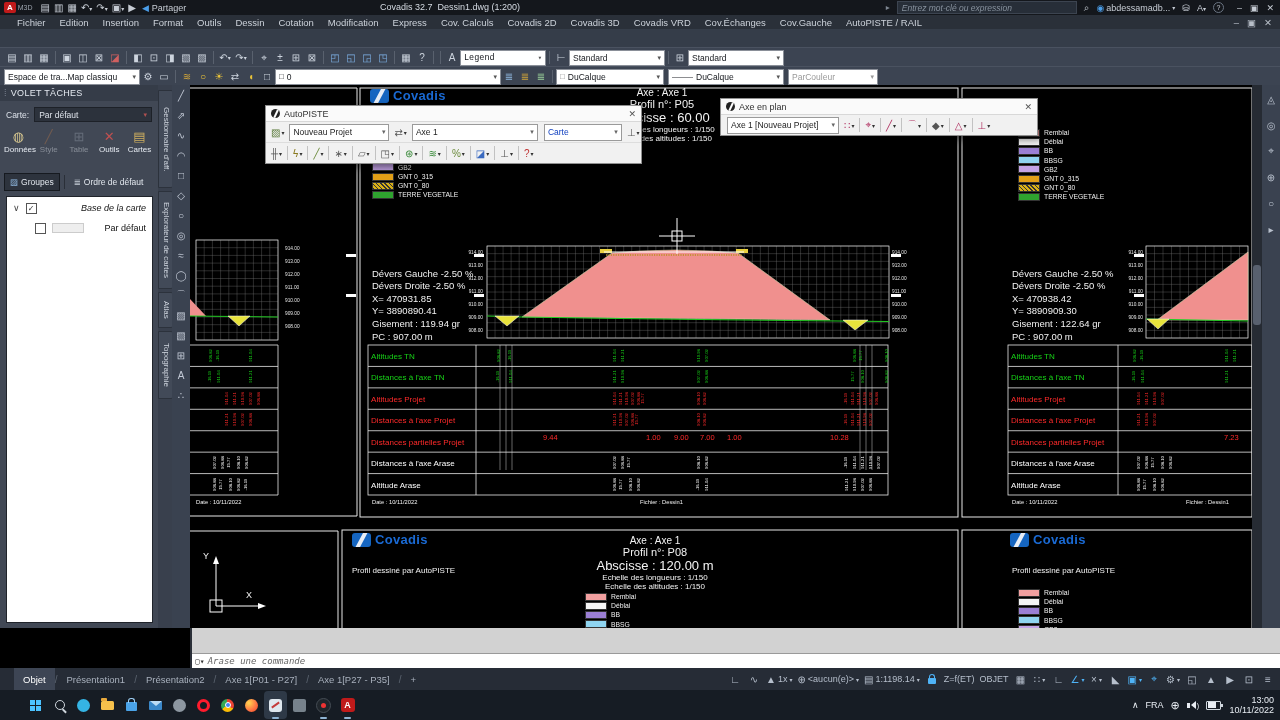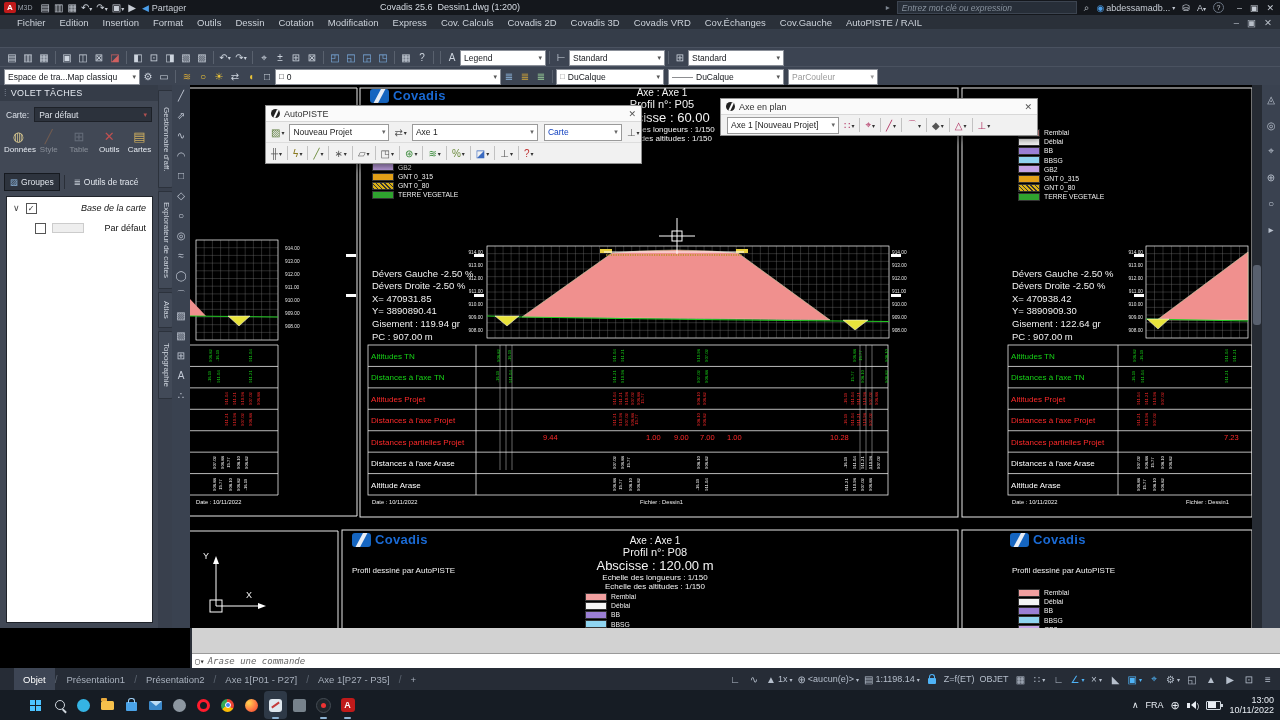--- a/index.html
+++ b/index.html
@@ -102,21 +102,21 @@
         <span style="font-size: 10px; color: rgb(198, 204, 212);">↶<span style="font-size: 6px;">▾</span></span>
         <span style="font-size: 10px; color: rgb(198, 204, 212);">↷<span style="font-size: 6px;">▾</span></span>
         <span style="font-size: 10px; color: rgb(198, 204, 212);">▣<span style="font-size: 6px;">▾</span></span>
         <span style="font-size: 10px; color: rgb(198, 204, 212);">▶</span>
       </div>
     <div class="row" style="margin-left:6px;gap:3px;">
       <span style="color:#4a9de8;font-size:9px;">◀</span>
       <span>Partager</span>
     </div>
     <div class="tx" style="left:300px;top:2px;width:300px;text-align:center;color:#d4dae2;">
-      <span>Covadis 25.6</span>&nbsp;&nbsp;<span>Dessin1.dwg (1:200)</span>
+      <span>Covadis 32.7</span>&nbsp;&nbsp;<span>Dessin1.dwg (1:200)</span>
     </div>
     <div class="row" style="position:absolute;right:6px;top:0;height:15px;gap:7px;">
       <span style="color:#7e8792;font-size:8px;">▸</span>
       <span class="row" style="width:170px;height:11px;background:#272e38;border:1px solid #3c4450;color:#87919d;font-style:italic;font-size:8.5px;padding:0 4px;">Entrez mot-clé ou expression</span>
       <span style="font-size:10px;color:#c6ccd4;">⌕</span>
       <span class="row" style="gap:2px;">
         <span style="color:#4a9de8;">◉</span>
         <span>abdessamadb...</span>
           <span style="font-size:6px;">▾</span>
       </span>
@@ -237,21 +237,21 @@
           <span style="color: rgb(205, 212, 222);">▦</span>
         </div>
         <div class="ti">
           <span style="color: rgb(205, 212, 222);">?</span>
         </div>
         <div class="sep"></div>
         <div class="sep"></div>
         <div class="ti">
           <span style="color: rgb(205, 212, 222);">A</span>
         </div>
-        <div class="combo" style="width: 78px;">
+        <div class="combo" style="width: 78px; font-family: Liberation Mono, monospace;">
           <span class="cv">Legend</span>
           <span style="color: rgb(85, 85, 85); font-size: 7px; margin-left: 3px;">▾</span>
         </div>
         <div class="sep"></div>
         <div class="ti">
           <span style="color: rgb(205, 212, 222);">⊢</span>
         </div>
         <div class="combo" style="width: 88px;">
           <span class="cv">Standard</span>
           <span style="color: rgb(85, 85, 85); font-size: 7px; margin-left: 3px;">▾</span>
@@ -347,21 +347,21 @@
         <div class="ptool"><span style="font-size: 13px; display: block; height: 16px; color: rgb(208, 176, 96);">▤</span><span>Cartes</span></div>
       </div>
     <div class="row" style="position:absolute;left:4px;top:88px;gap:4px;">
       <span class="pbtn" style="background:#2d333d;border:1px solid #161a20;">
         <span style="color:#8fb8e0;margin-right:3px;">▨</span>
         <span>Groupes</span>
       </span>
       <span style="width:1px;height:14px;background:#2a2f38;"></span>
       <span class="pbtn">
         <span style="color:#c8cfd9;margin-right:3px;">≣</span>
-        <span>Outils de tracé</span>
+        <span>Ordre de défaut</span>
       </span>
     </div>
     <div id="tree">
         <div class="row" style="height: 18px; padding: 2px 6px 0px; gap: 6px;">
           <span style="font-size: 9px; color: rgb(68, 68, 68);">∨</span>
           <span class="cb">✓</span>
           <span style="margin-left: auto; font-style: italic;">Base de la carte</span>
         </div>
         <div class="row" style="height: 18px; padding: 2px 6px 0px 28px; gap: 6px;">
           <span class="cb"></span>

